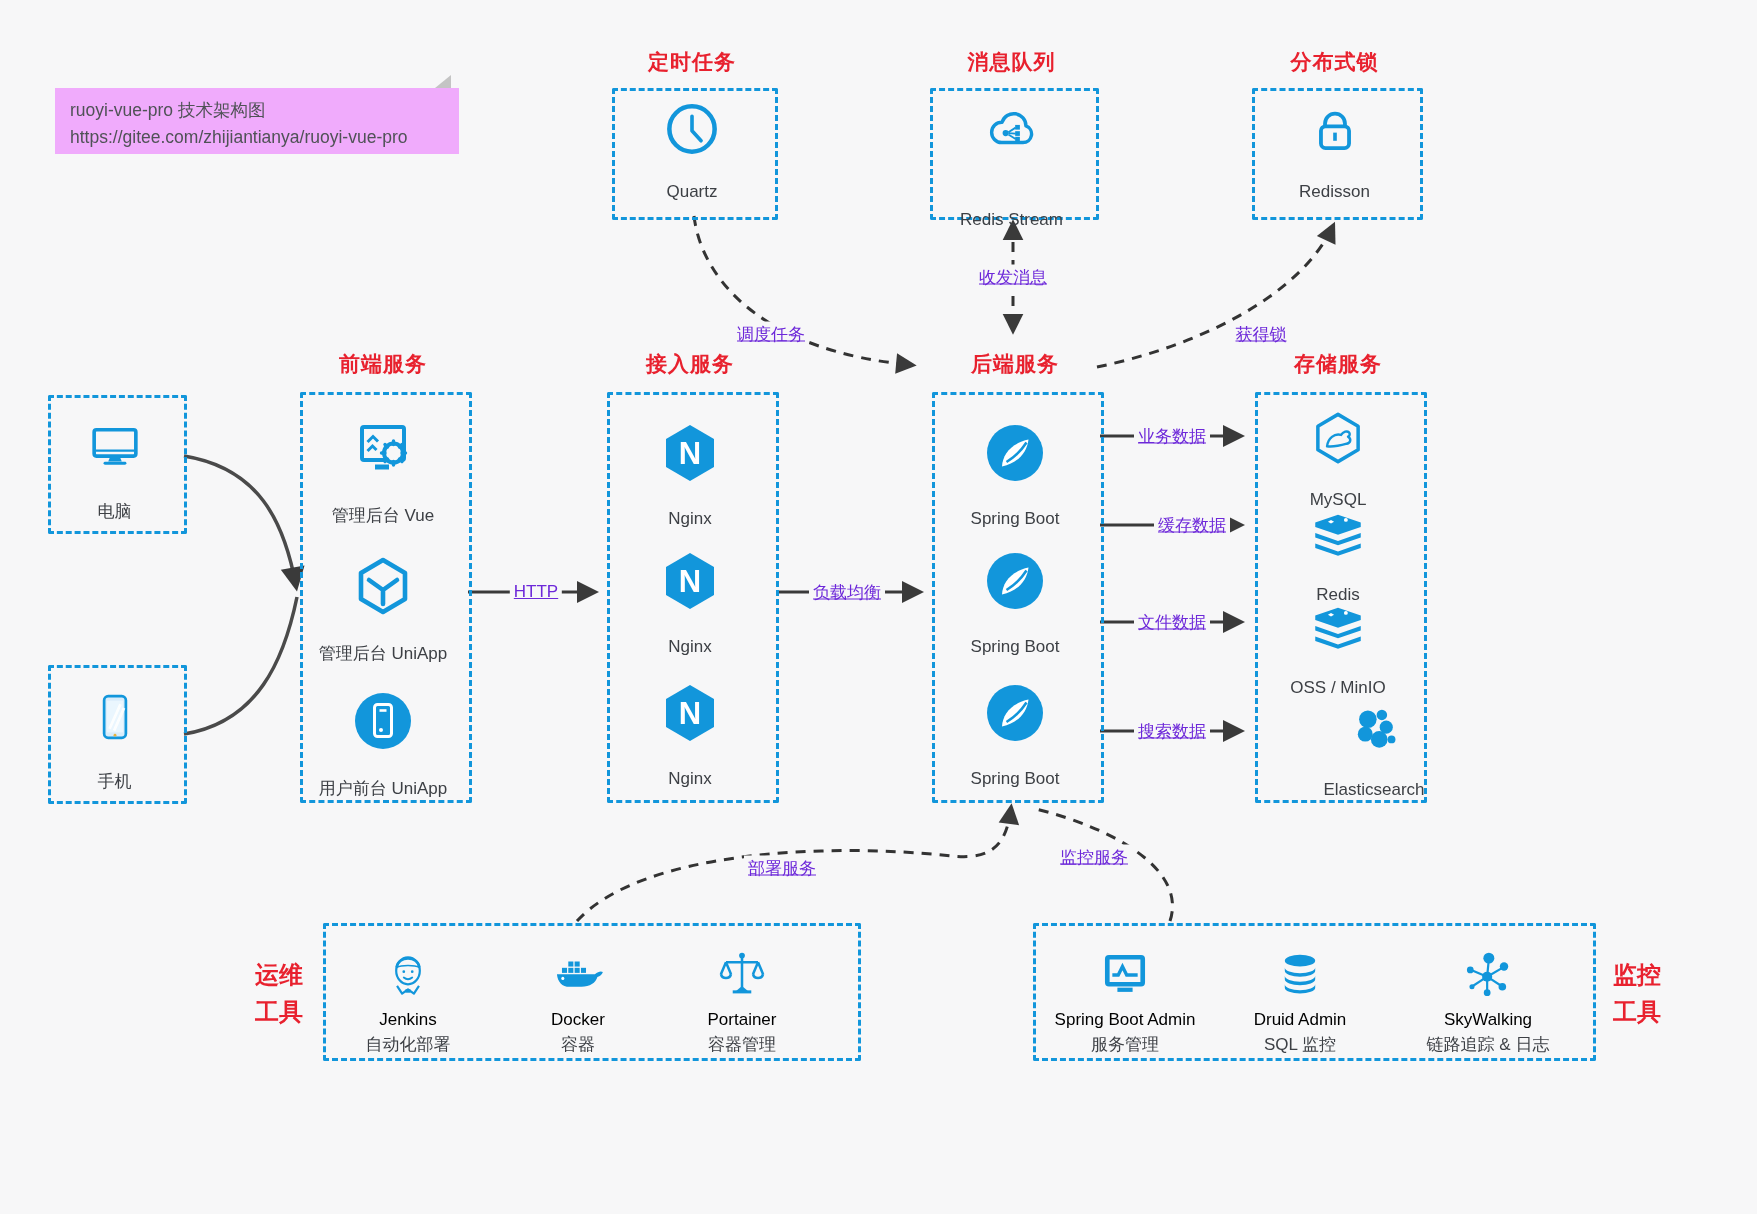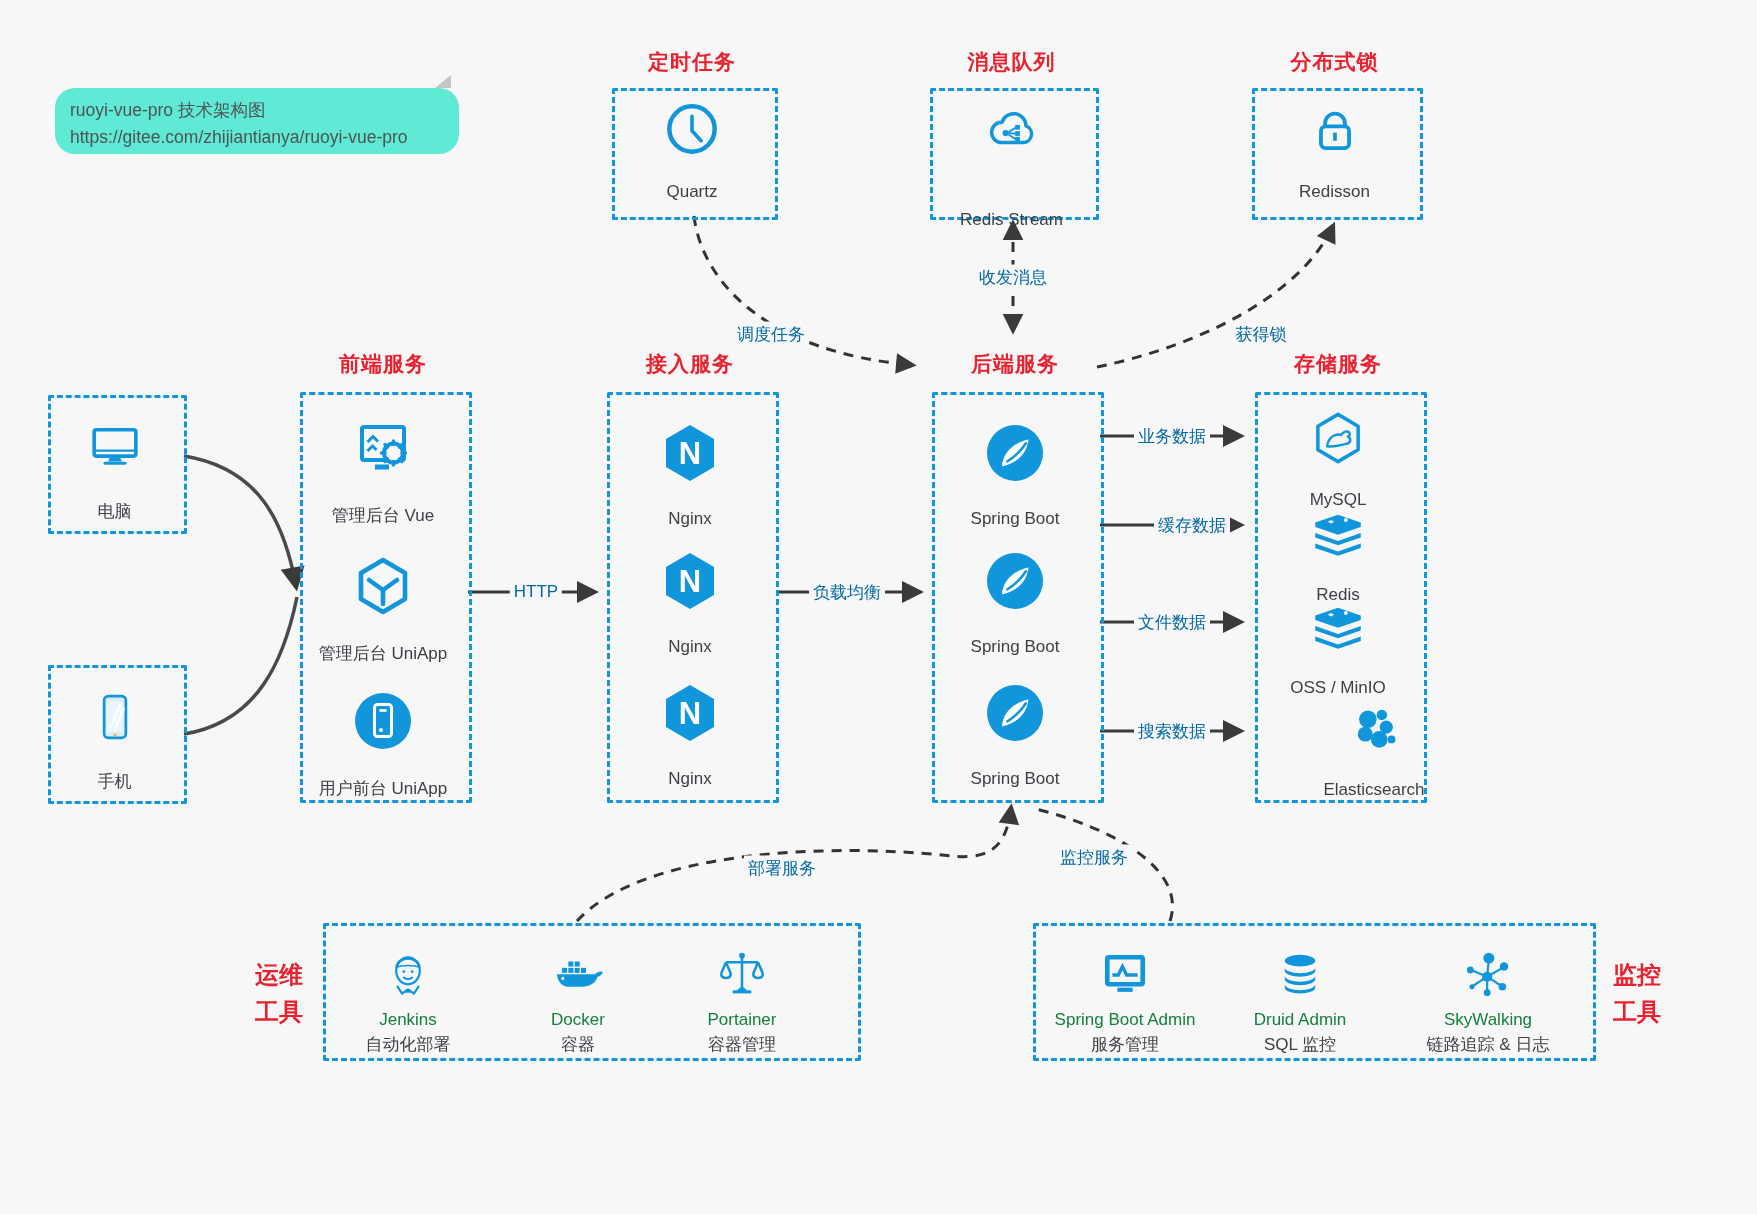--- a/index.html
+++ b/index.html
@@ -6,27 +6,27 @@
   .canvas{position:relative;width:1757px;height:1214px;background:#f7f7f8;overflow:hidden;
           font-family:"Liberation Sans","DejaVu Sans",sans-serif;color:#3d4045;}
   .edges{position:absolute;left:0;top:0;z-index:1;}
   .dbox{position:absolute;border:3px dashed #1296db;border-radius:2px;z-index:2;background:transparent;}
   .gtitle{position:absolute;color:#e8212e;font-weight:700;font-size:21px;text-align:center;
           letter-spacing:1px;z-index:3;white-space:nowrap;}
   .sidetitle{position:absolute;color:#e8212e;font-weight:700;font-size:24px;text-align:center;
           line-height:1.55;z-index:3;}
   .stack{position:absolute;display:flex;flex-direction:column;align-items:center;z-index:3;}
   .stack .lbl{font-size:17px;color:#3d4045;margin-top:24px;white-space:nowrap;}
-  .stack .name{font-size:17px;color:#15803d;margin-top:8px;white-space:nowrap;}
+  .stack .name{font-size:17px;color:#000000;margin-top:8px;white-space:nowrap;}
   .stack .desc{font-size:17px;color:#3d4045;margin-top:3px;white-space:nowrap;}
   .icn{display:block;line-height:0;}
   .icn svg{display:block;}
-  .elabel{position:absolute;font-size:17px;color:#0369a1;background:#f7f7f8;padding:1px 4px;
-          transform:translate(-50%,-50%);white-space:nowrap;z-index:4;}
-  .note{position:absolute;background:#5eead4;z-index:3;padding:9px 15px;box-sizing:border-box;border-radius:20px;}
+  .elabel{position:absolute;font-size:17px;color:#6d28d9;background:#f7f7f8;padding:1px 4px;
+          transform:translate(-50%,-50%);white-space:nowrap;z-index:4;text-decoration:underline;}
+  .note{position:absolute;background:#f0abfc;z-index:3;padding:9px 15px;box-sizing:border-box;}
   .note .nline{font-size:17.5px;color:#4f5256;line-height:1.55;white-space:nowrap;}
   .note .fold{position:absolute;top:-13px;right:8px;width:0;height:0;
           border-bottom:13px solid #c4c4c4;border-left:16px solid transparent;}
 </style>
 </head>
 <body>
 
 <div class="canvas">
 
   <svg class="edges" width="1757" height="1214" viewBox="0 0 1757 1214">

